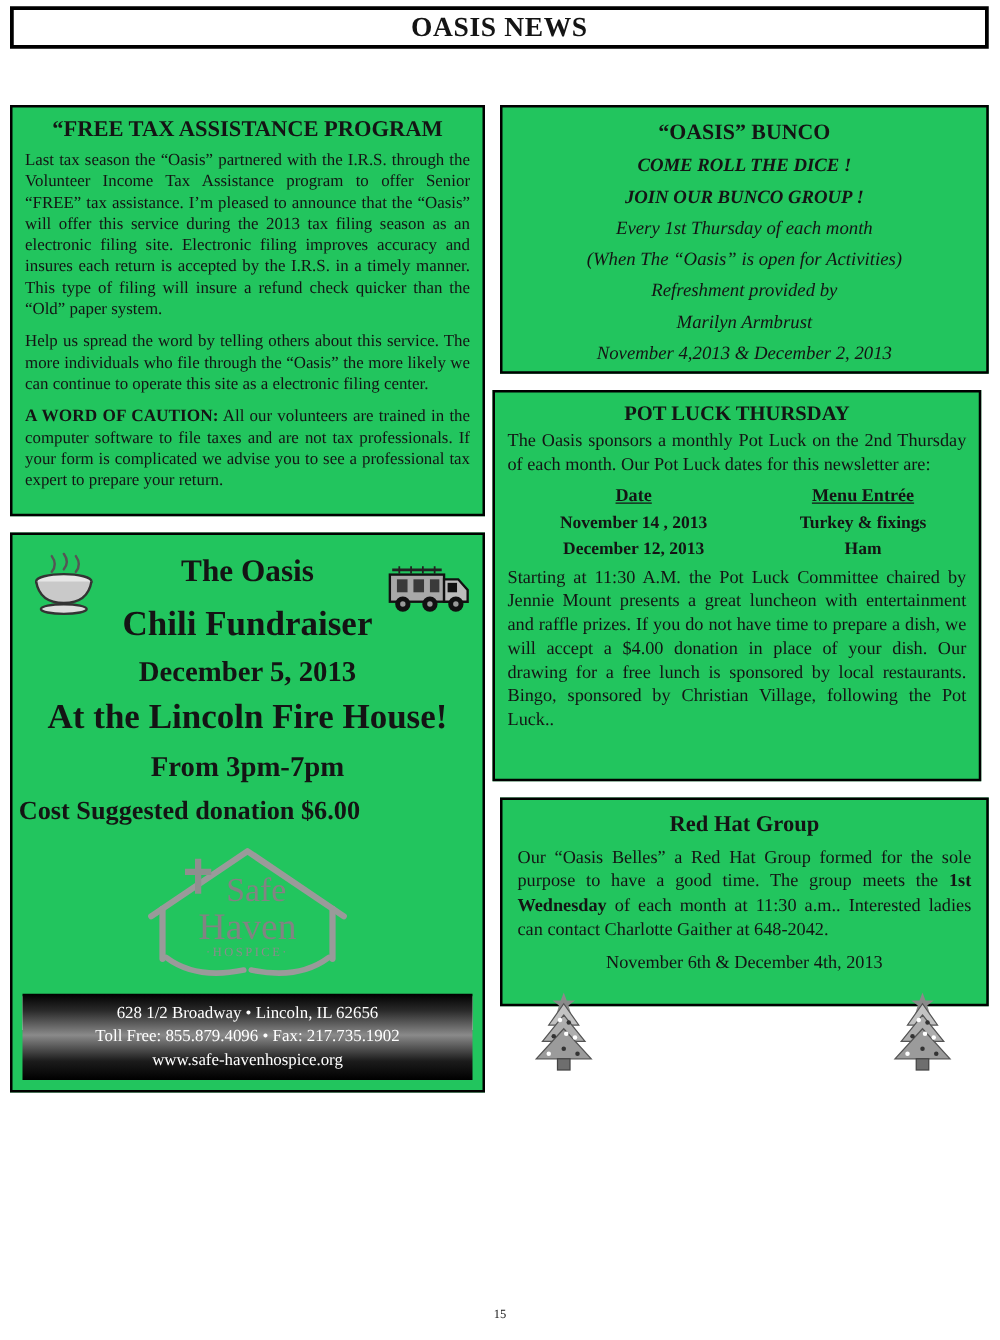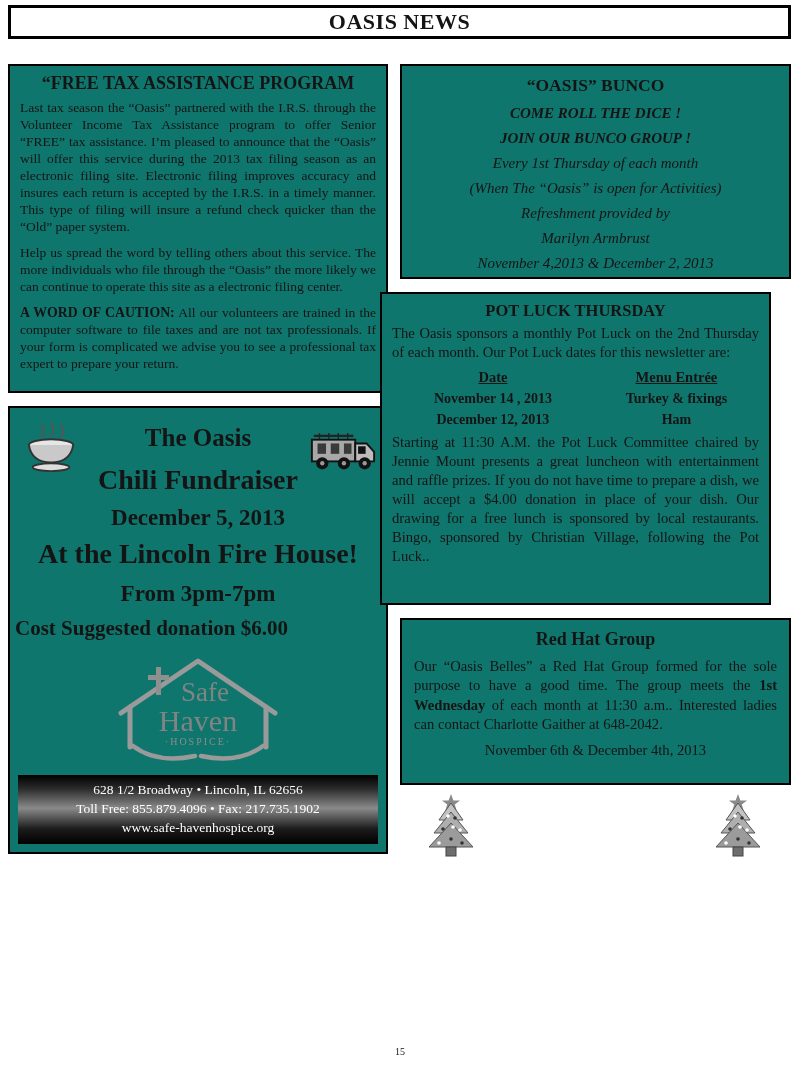--- a/index.html
+++ b/index.html
@@ -2,21 +2,21 @@
 <html><head>
 <meta charset="utf-8">
 <style>
   * { margin:0; padding:0; box-sizing:border-box; }
   html,body { background:#fff; }
   body {
     width:800px; height:1072px; position:relative;
     font-family:"Liberation Serif", serif; color:#141414;
     overflow:hidden;
   }
-  .box { position:absolute; border:2px solid #000; background:#0f766e; overflow:hidden; }
+  .box { position:absolute; border:2px solid #000; background:#22c55e; overflow:hidden;margin-top:20px; }
 
   
   .header-box {
     position:absolute; left:8px; top:5px; width:783px; height:34px;
     border:3px solid #000; display:flex; align-items:center; justify-content:center;
     background:#fff;
     text-align:center;
   }
   .header-box h1 { font-size:22px; font-weight:bold; letter-spacing:.5px; }
 
@@ -49,21 +49,21 @@
     color:#fff; font-size:13.5px; line-height:1.4; padding:6px 0; text-align:center;
   }
 
   
   .bunco-box { left:400px; top:64px; width:391px; height:215px; text-align:center; padding-top:9px; }
   .bunco-title { font-size:17.5px; font-weight:bold; margin-bottom:9px; }
   .bunco-line { font-size:15px; margin-bottom:8px;font-style:italic; }
   .bunco-line.bold { font-weight:bold; }
 
   
-  .potluck-box { left:380px; top:292px; width:391px; height:313px; padding:7px 10px; }
+  .potluck-box { left:394px; top:292px; width:391px; height:313px; padding:7px 10px; }
   .potluck-title { text-align:center; font-size:16.5px; font-weight:bold; margin-bottom:3px; }
   .potluck-intro { font-size:14.6px; line-height:1.3; text-align:justify; }
   .potluck-table { margin:7px 0 4px 0; }
   .pt-row { display:grid; grid-template-columns:55% 45%; text-align:center; font-weight:bold; font-size:14px; margin-bottom:5px; }
   .pt-head .pt-cell { text-decoration:underline; font-size:14.5px; }
   .potluck-body { font-size:14.6px; line-height:1.3; text-align:justify; }
 
   
   .redhat-box { left:400px; top:618px; width:391px; height:167px; padding:9px 12px; }
   .redhat-title { text-align:center; font-size:18px; font-weight:bold; margin-bottom:7px; }

